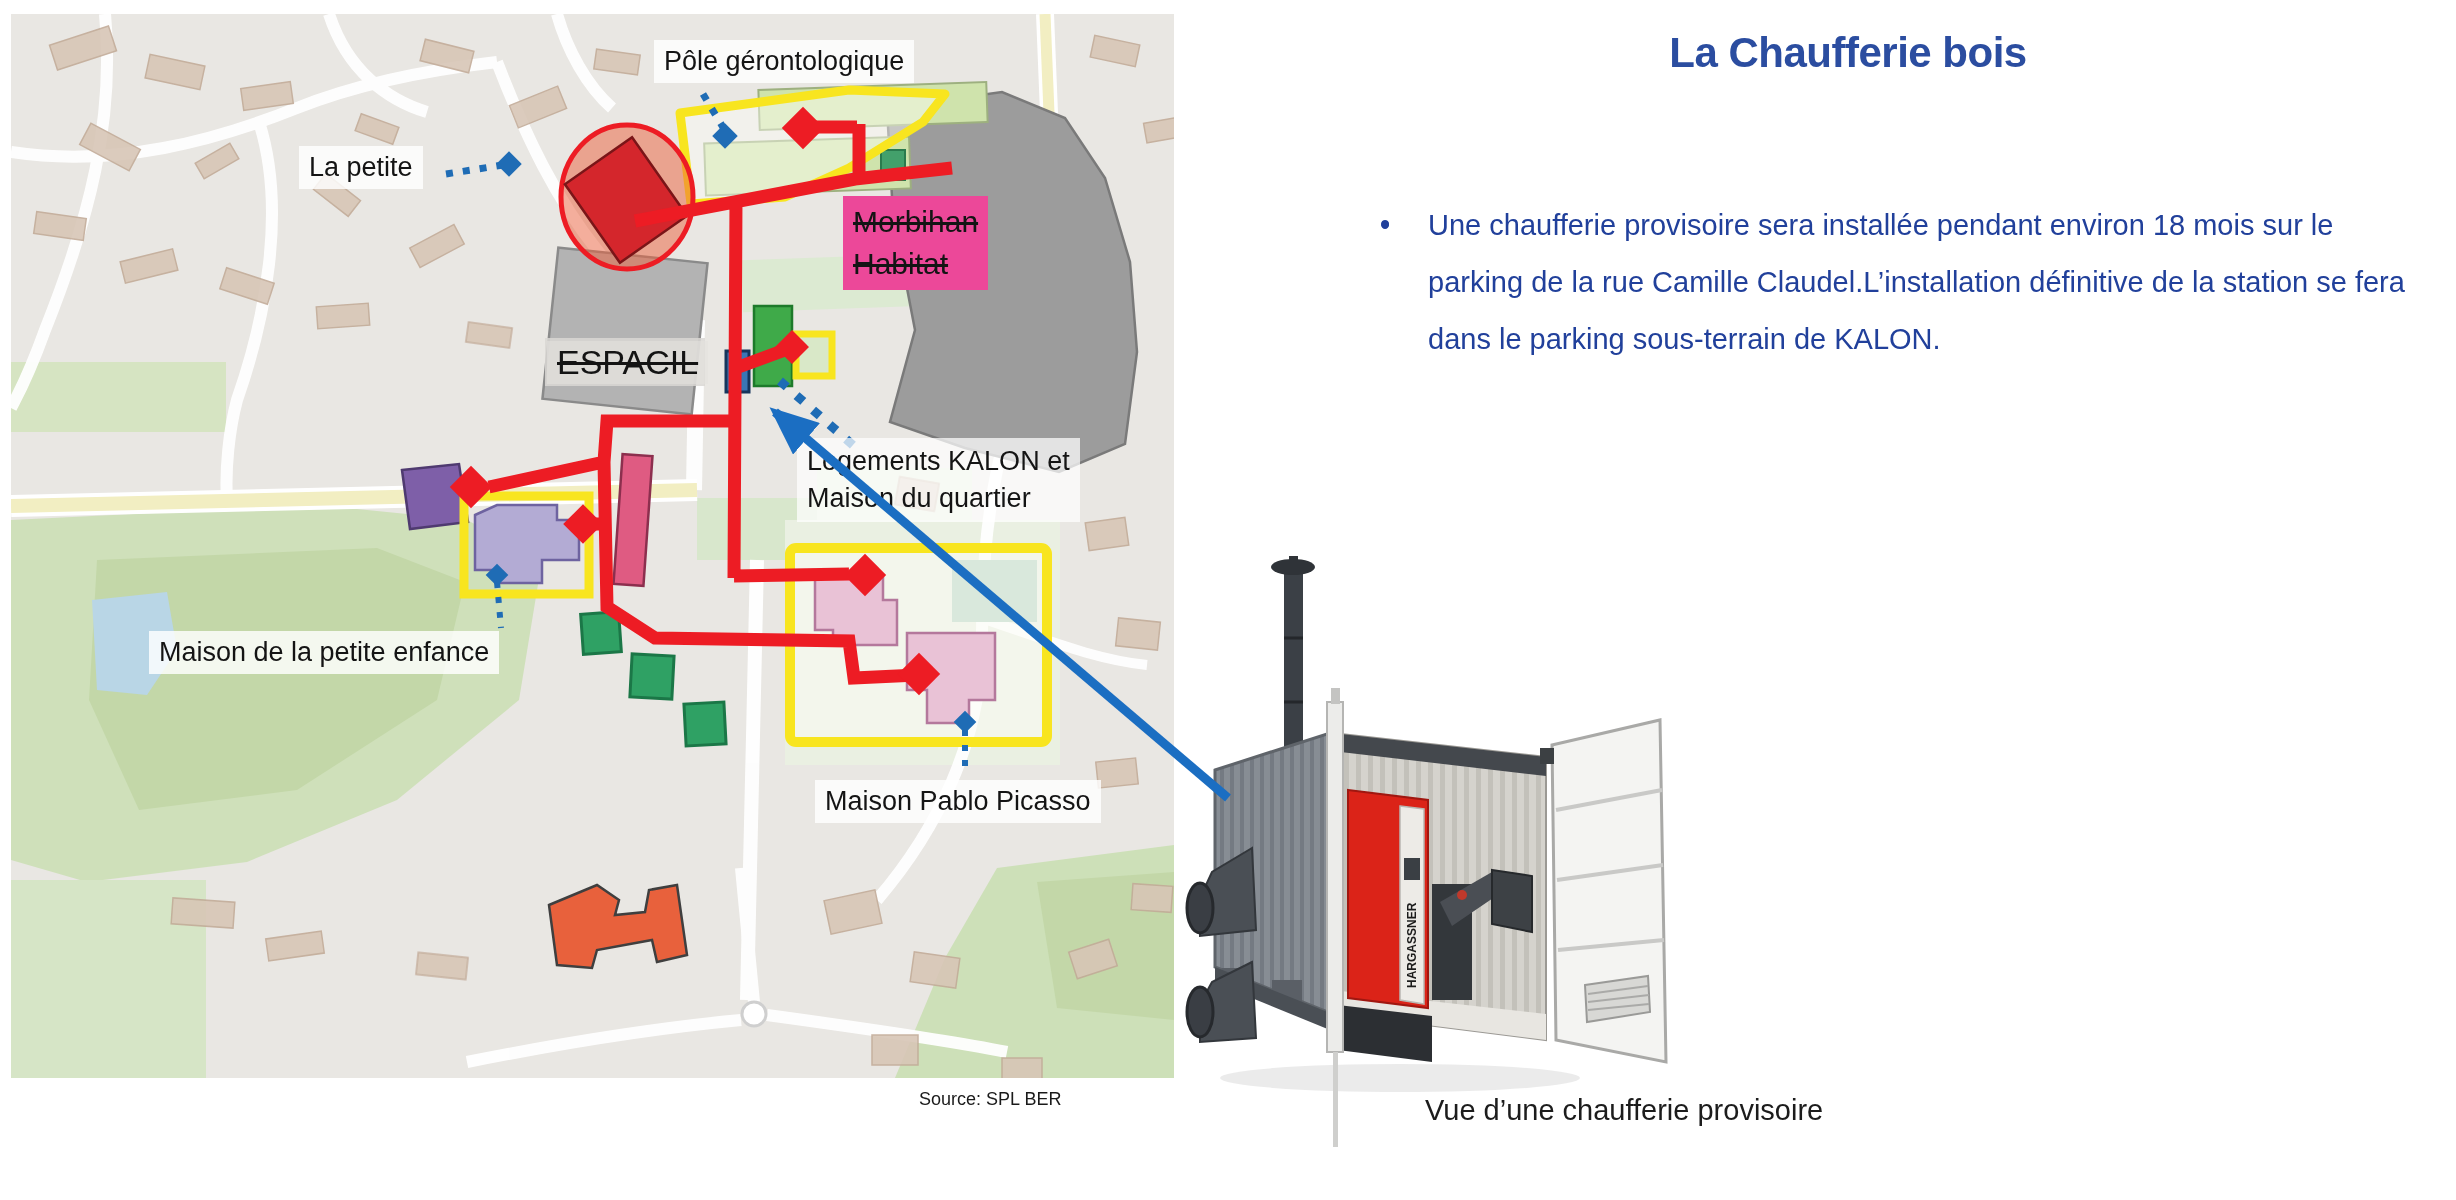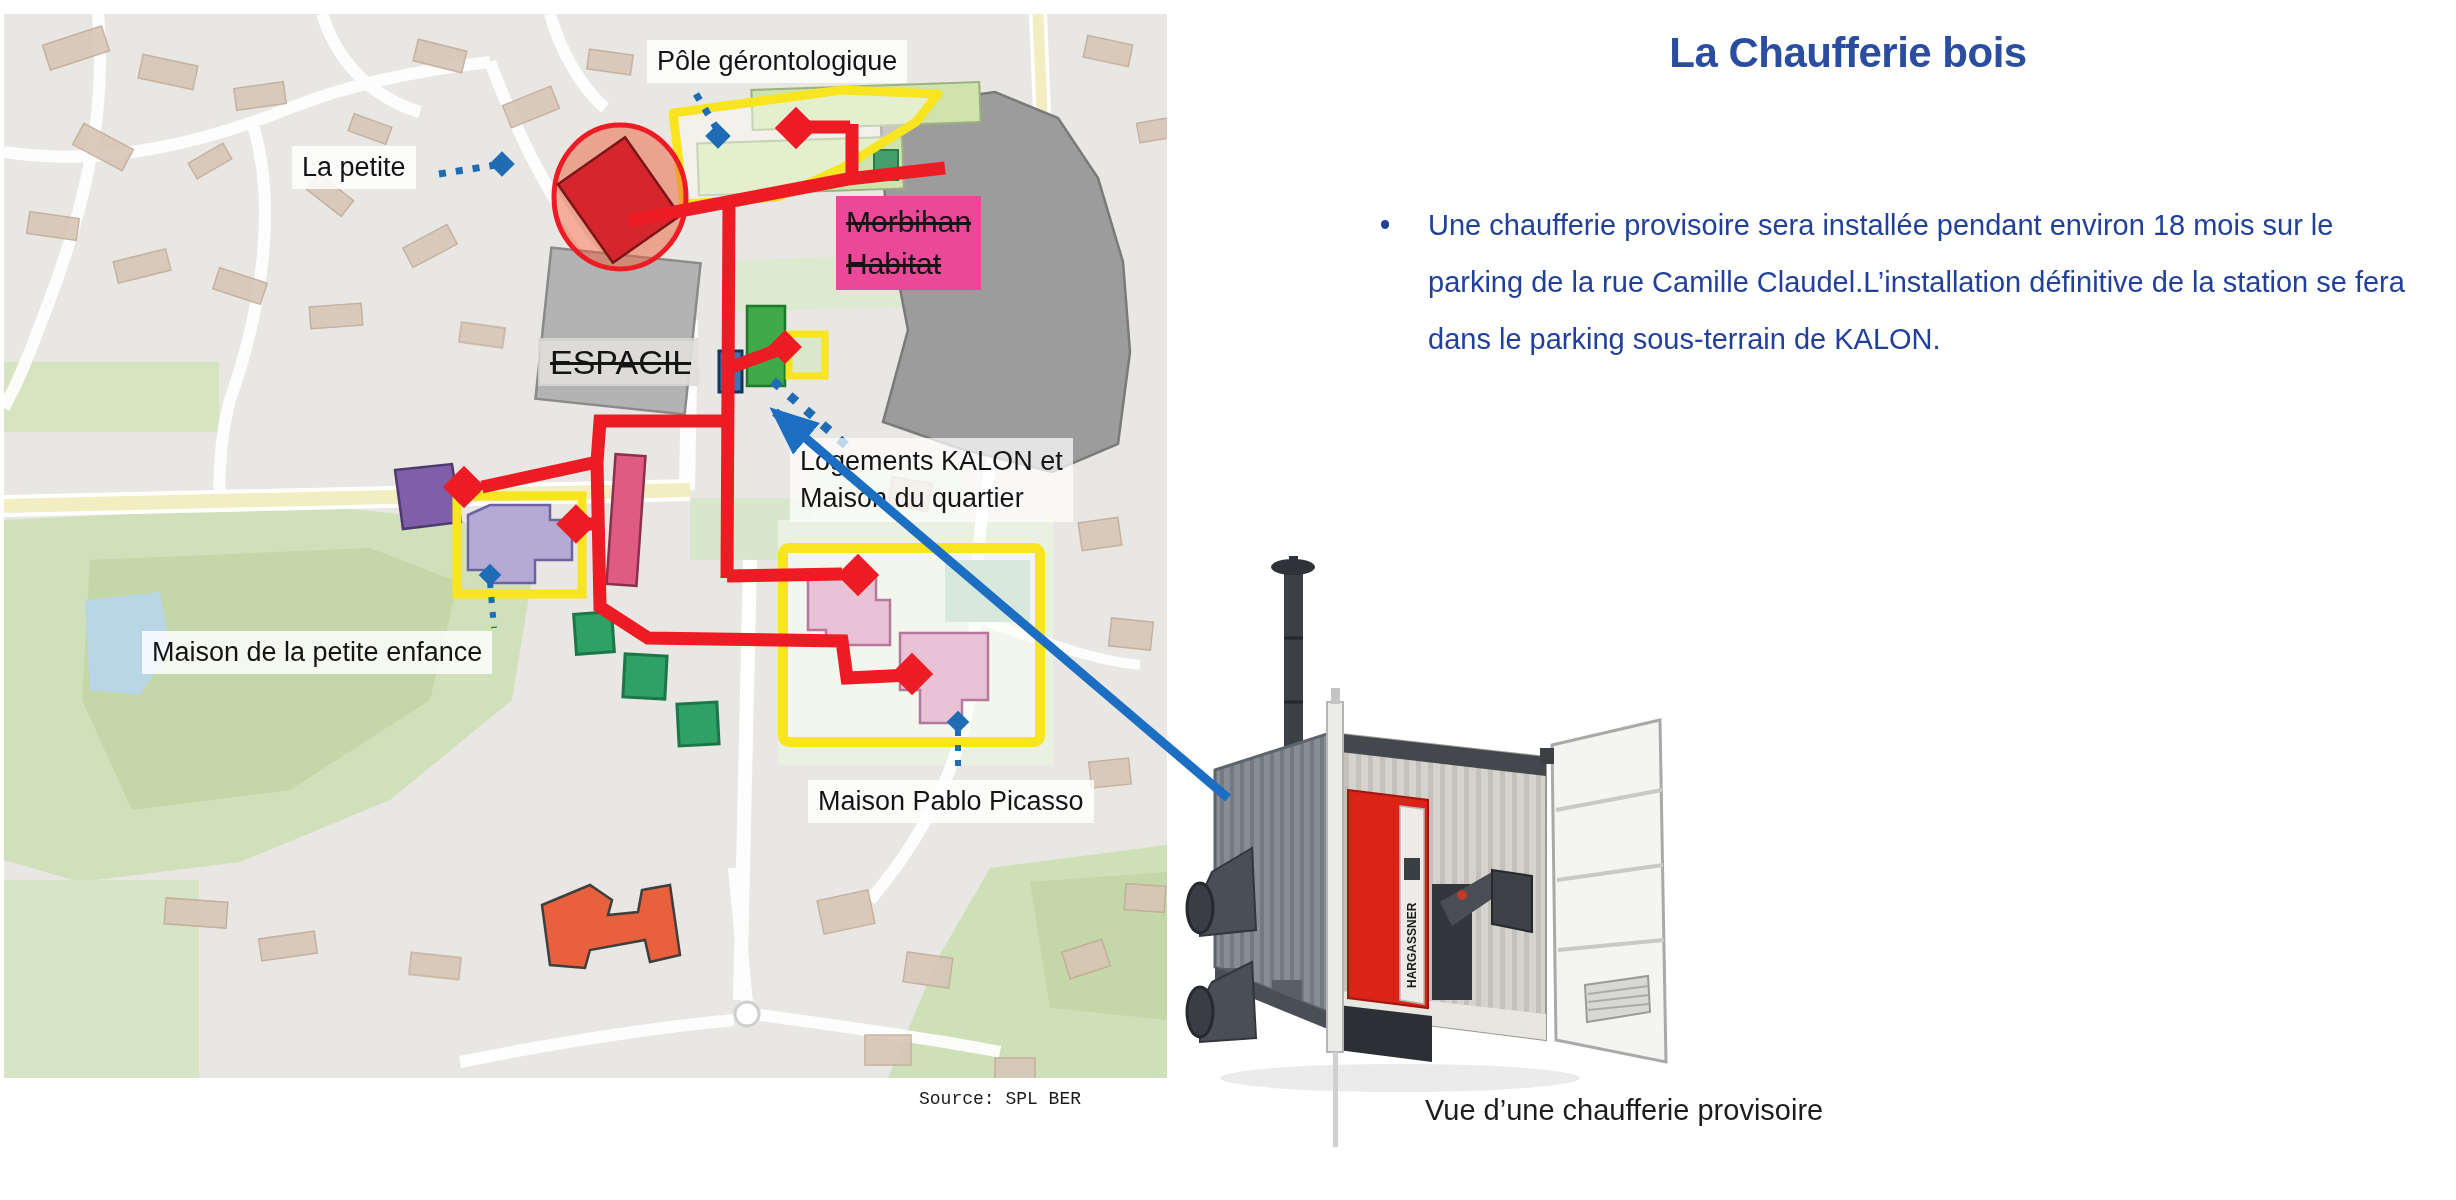--- a/index.html
+++ b/index.html
@@ -1,25 +1,25 @@
 <!DOCTYPE html>
 <html><head>
 <meta charset="utf-8">
 <style>
   html,body{margin:0;padding:0;background:#ffffff;}
   .slide{position:relative;width:2456px;height:1200px;background:#ffffff;overflow:hidden;
          font-family:"Liberation Sans",sans-serif;}
-  .map-figure{position:absolute;left:4px;top:14px;width:1163px;height:1064px;text-decoration:underline;}
+  .map-figure{position:absolute;left:11px;top:14px;width:1163px;height:1064px;text-decoration:underline;}
   .map-svg{position:absolute;left:0;top:0;width:100%;height:100%;}
   .map-label{position:absolute;color:#141414;background:rgba(255,255,255,0.82);
              font-size:27px;line-height:33px;padding:5px 10px;white-space:nowrap;z-index:3;}
   .map-label.struck{text-decoration:line-through;text-decoration-thickness:3px;}
   .map-label.graybox{background:#ec4899;font-size:30px;line-height:42px;}
   .map-label.clear{background:rgba(255,255,255,0.72);}
-  .map-source{position:absolute;left:919px;top:1089px;font-size:18px;color:#1a1a1a;z-index:3;font-family:Liberation Mono, monospace;}
+  .map-source{position:absolute;left:919px;top:1089px;font-size:18px;color:#1a1a1a;z-index:3;}
   .overlay-svg{position:absolute;left:0;top:0;width:2456px;height:1200px;z-index:6;pointer-events:none;}
   .photo-svg{position:absolute;left:1180px;top:540px;width:580px;height:612px;z-index:5;}
   .page-title{position:absolute;left:1240px;top:29px;width:1216px;text-align:center;
               font-size:42px;font-weight:bold;letter-spacing:-0.5px;color:#2b4da0;z-index:2;}
   .bullets{position:absolute;left:1372px;top:196px;width:1062px;z-index:2;
            color:#21409b;font-size:29px;line-height:57px;}
   .bullet-item{position:relative;padding-left:56px;margin-bottom:1px;}
   .bullet-mark{position:absolute;left:8px;top:0;font-size:29px;}
   .photo-caption{position:absolute;left:1425px;top:1094px;font-size:29px;color:#1c1c1c;z-index:7;}
 </style>

